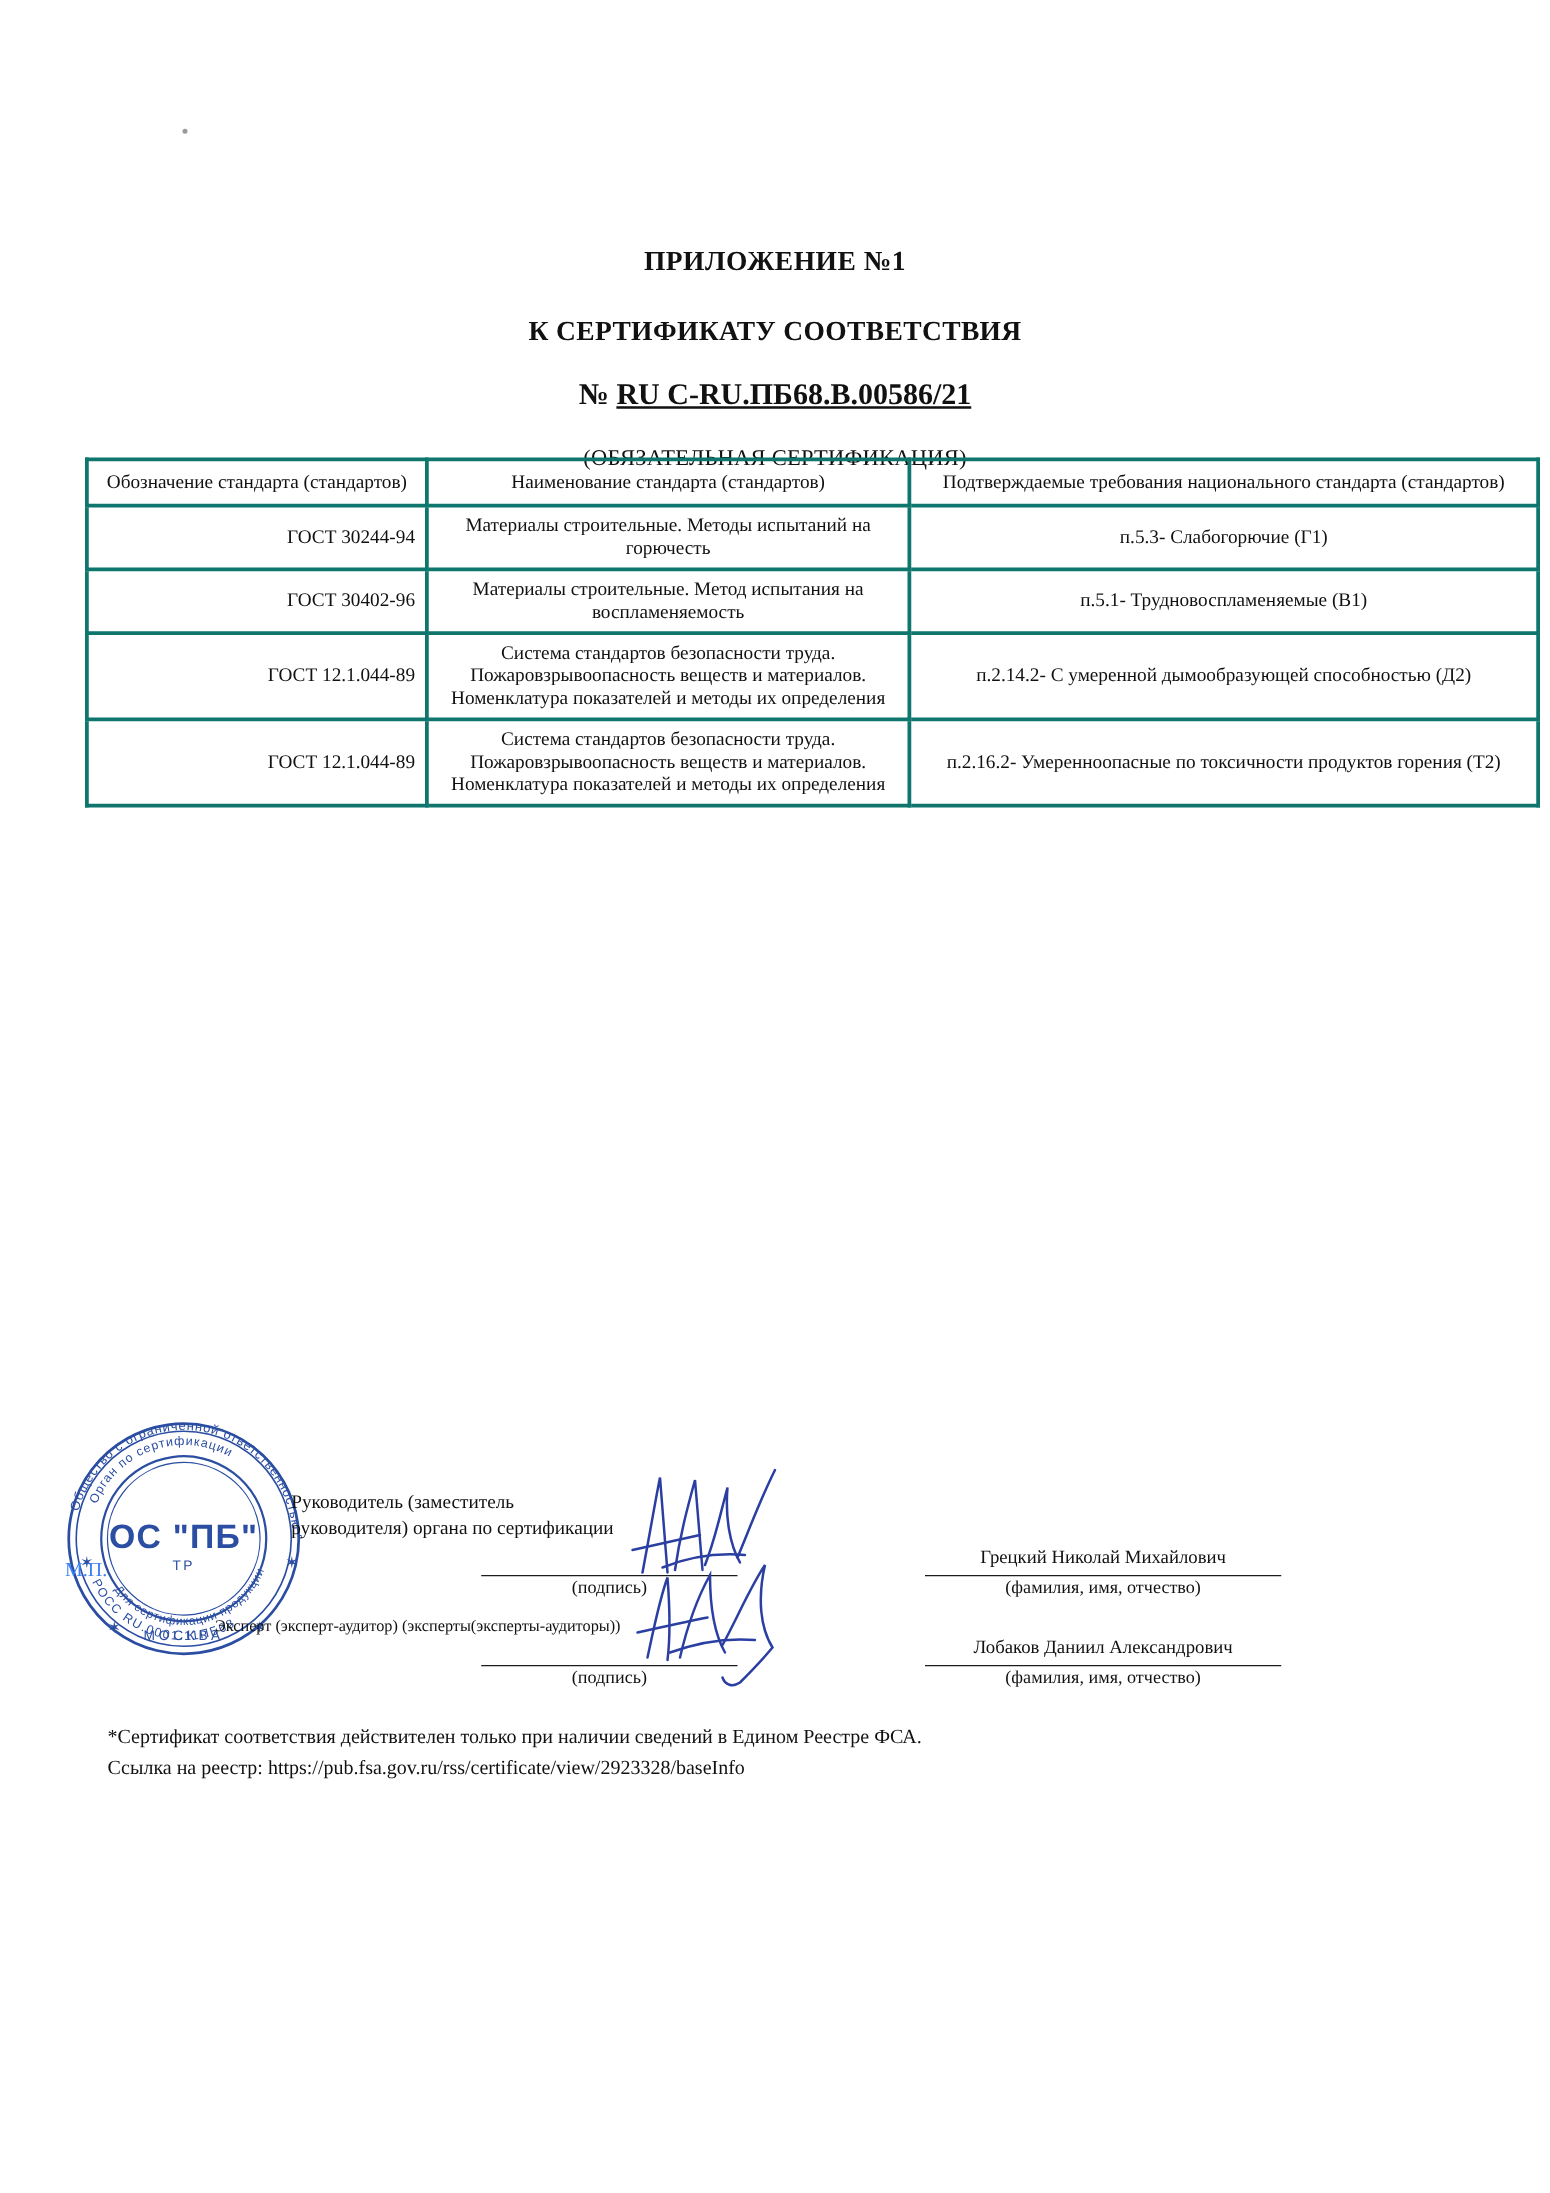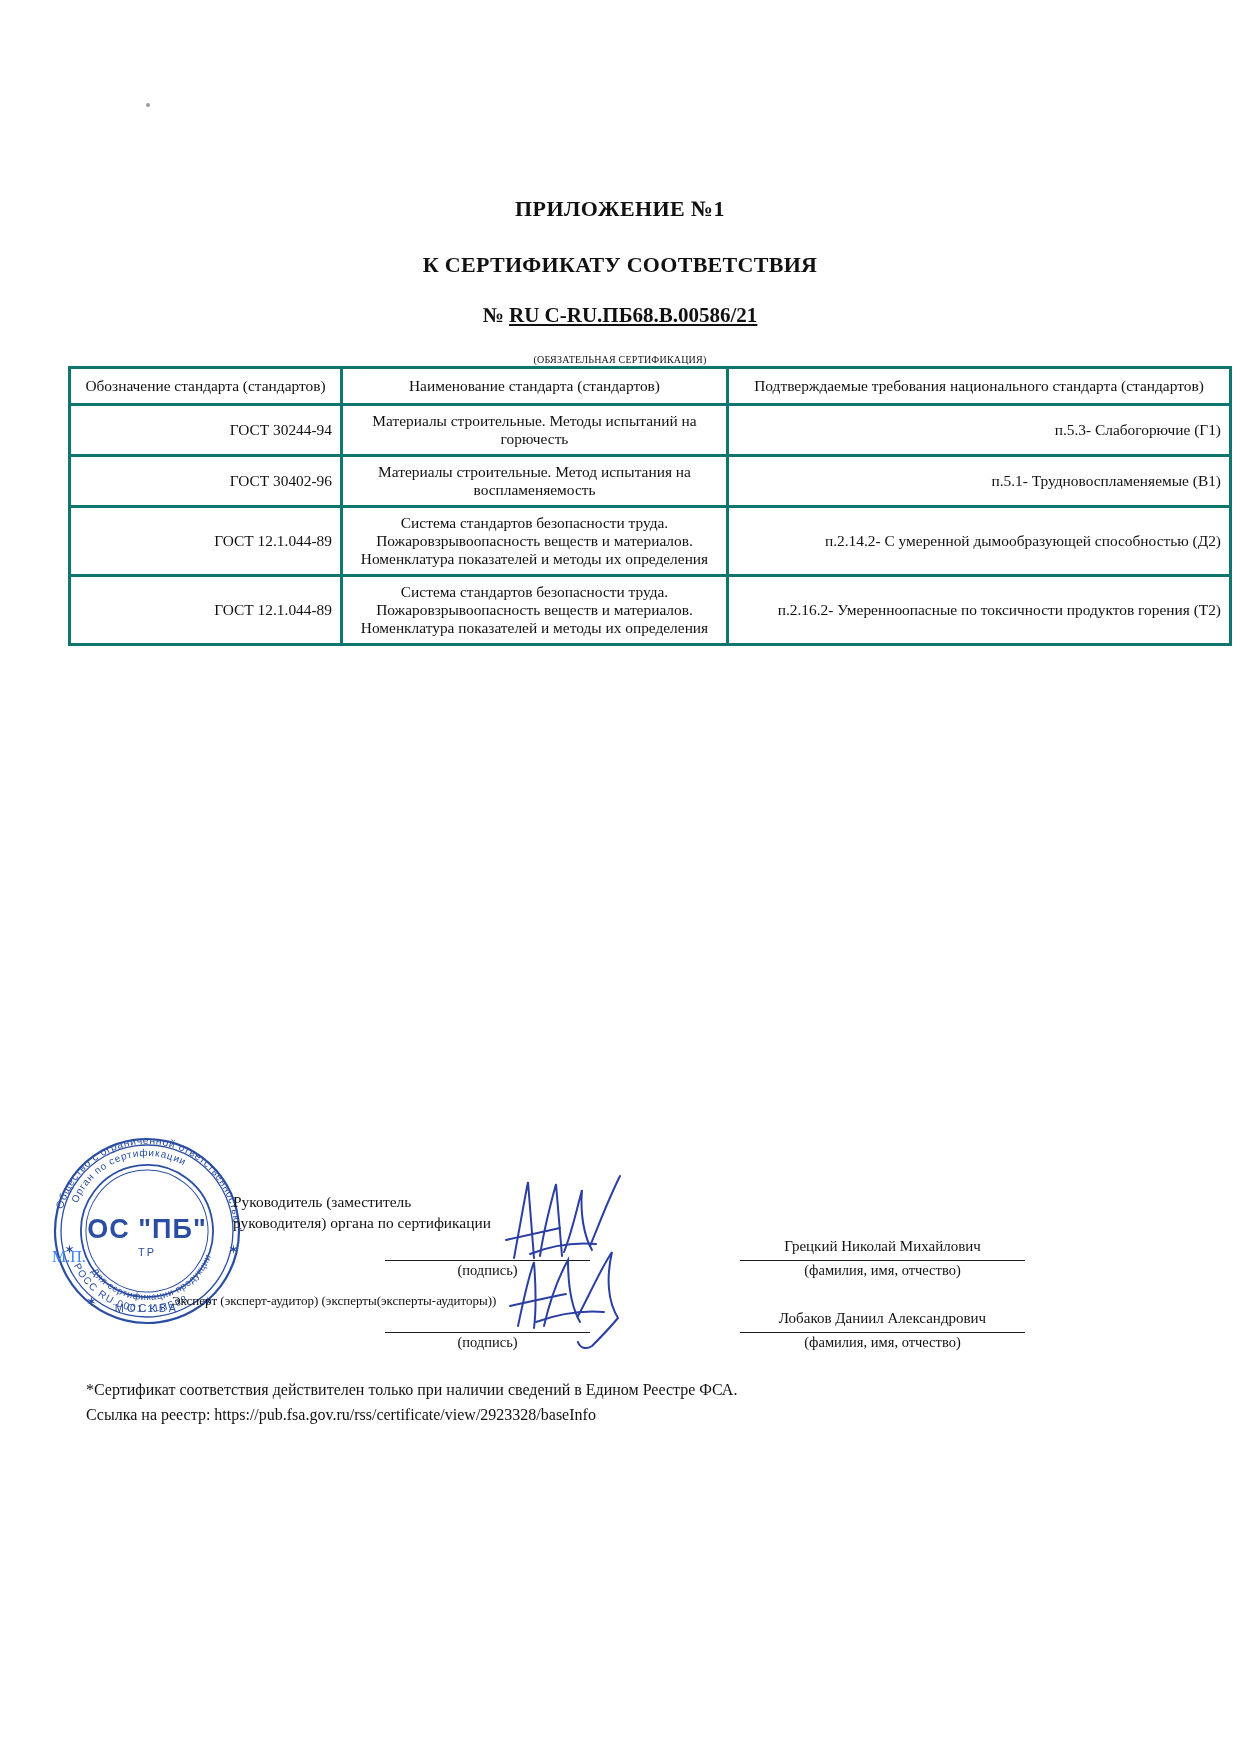--- a/index.html
+++ b/index.html
@@ -44,29 +44,29 @@
     font-weight: bold;
     letter-spacing: 0.4px;
   }
   .title-2 {
     font-size: 22px;
     font-weight: bold;
     margin-top: 30px;
     letter-spacing: 0.3px;
   }
   .title-3 {
-    font-size: 21px;
+    font-size: 24px;
     font-weight: bold;
     margin-top: 25px;
   }
   .title-3 .underline {
     text-decoration: underline;
   }
   .subtitle {
-    font-size: 10px;
+    font-size: 18px;
     margin-top: 26px;
     letter-spacing: 0.2px;
   }
 
   
   table.std-table {
     position: absolute;
     top: 366px;
     left: 68px;
     width: 1104px;
@@ -80,21 +80,21 @@
     vertical-align: middle;
     font-weight: normal;
   }
   table.std-table thead td {
     text-align: center;
     padding-top: 8px;
     padding-bottom: 8px;
   }
   .col-a { width: 253px; text-align: right; }
   .col-b { width: 367px; text-align: center; }
-  .col-c { width: 484px; text-align: right; vertical-align: top; }
+  .col-c { width: 484px; text-align: center; vertical-align: top; }
   td.col-c { padding-left: 10px; padding-top: 9px; }
   thead td.col-c { text-align: center; vertical-align: middle; padding-top: 8px; }
 
   
   .sign-area {
     position: absolute;
     top: 1186px;
     left: 0;
     width: 1240px;
     height: 190px;

